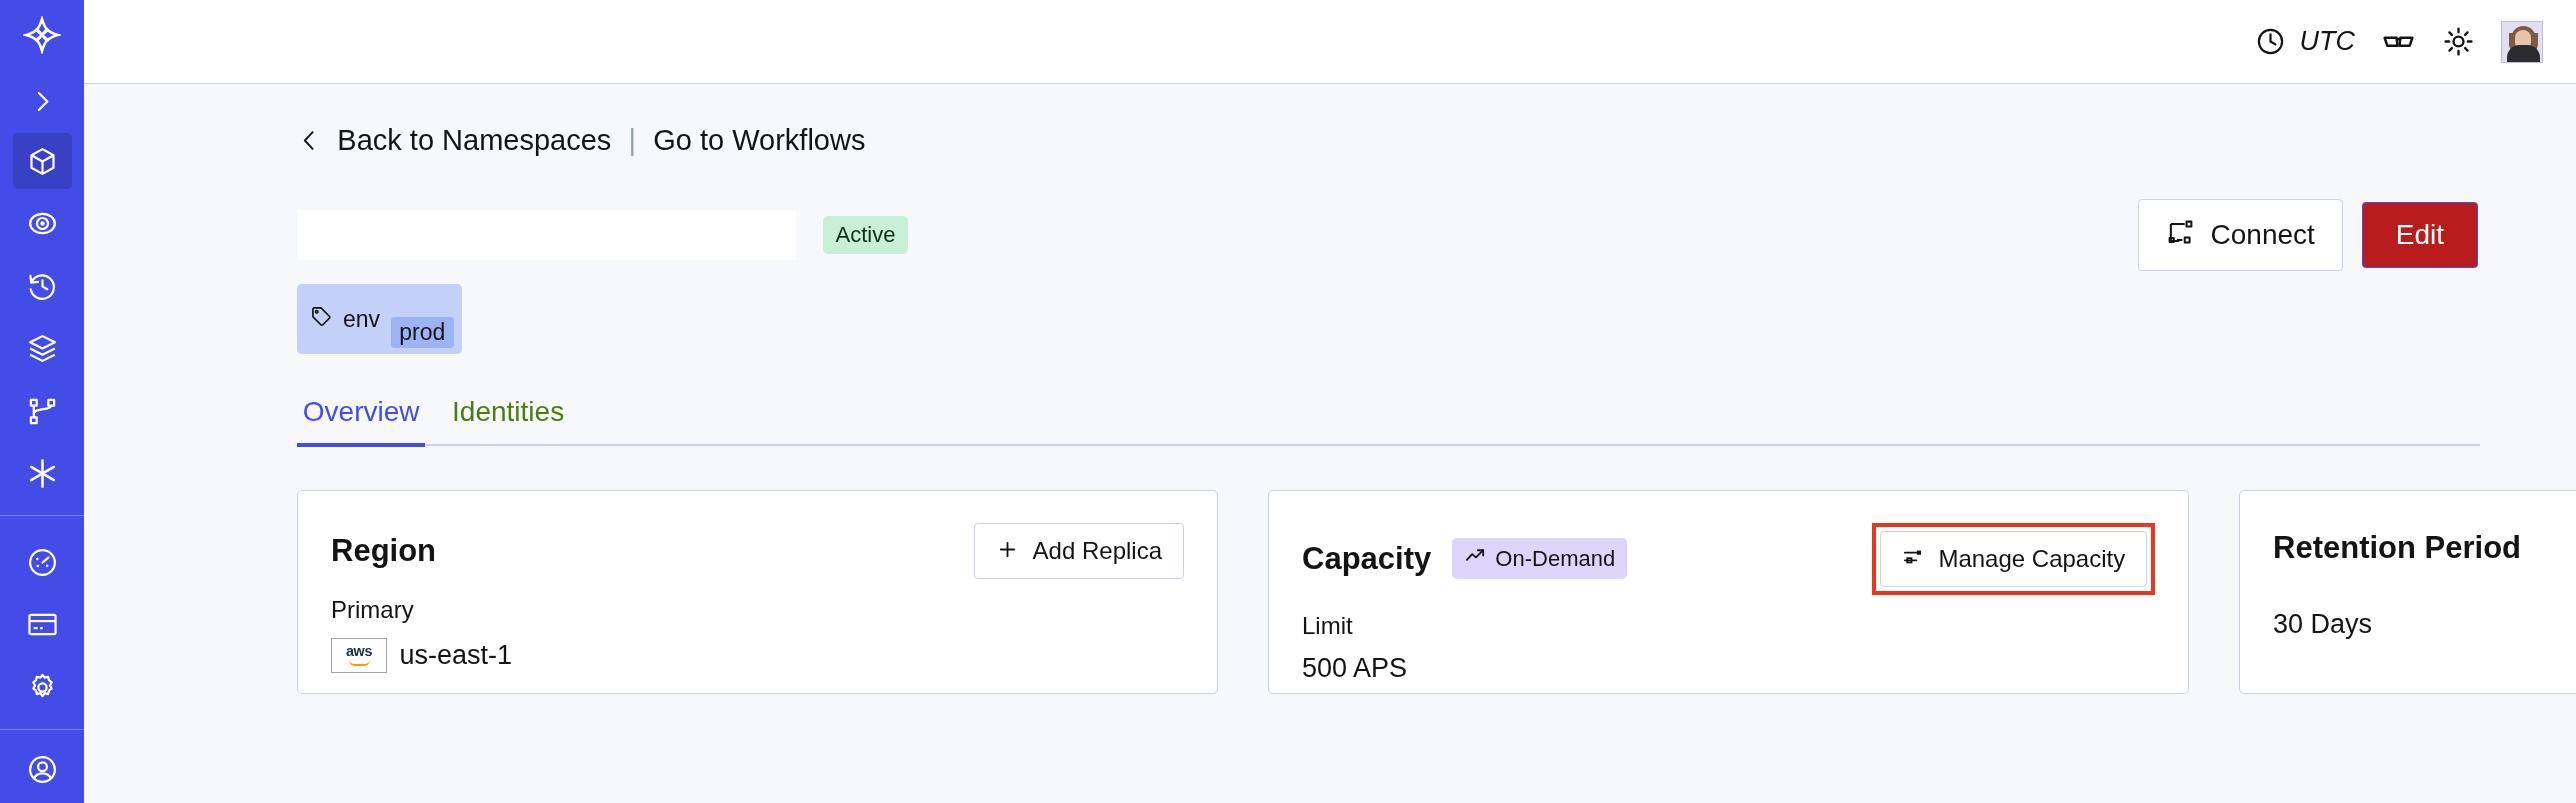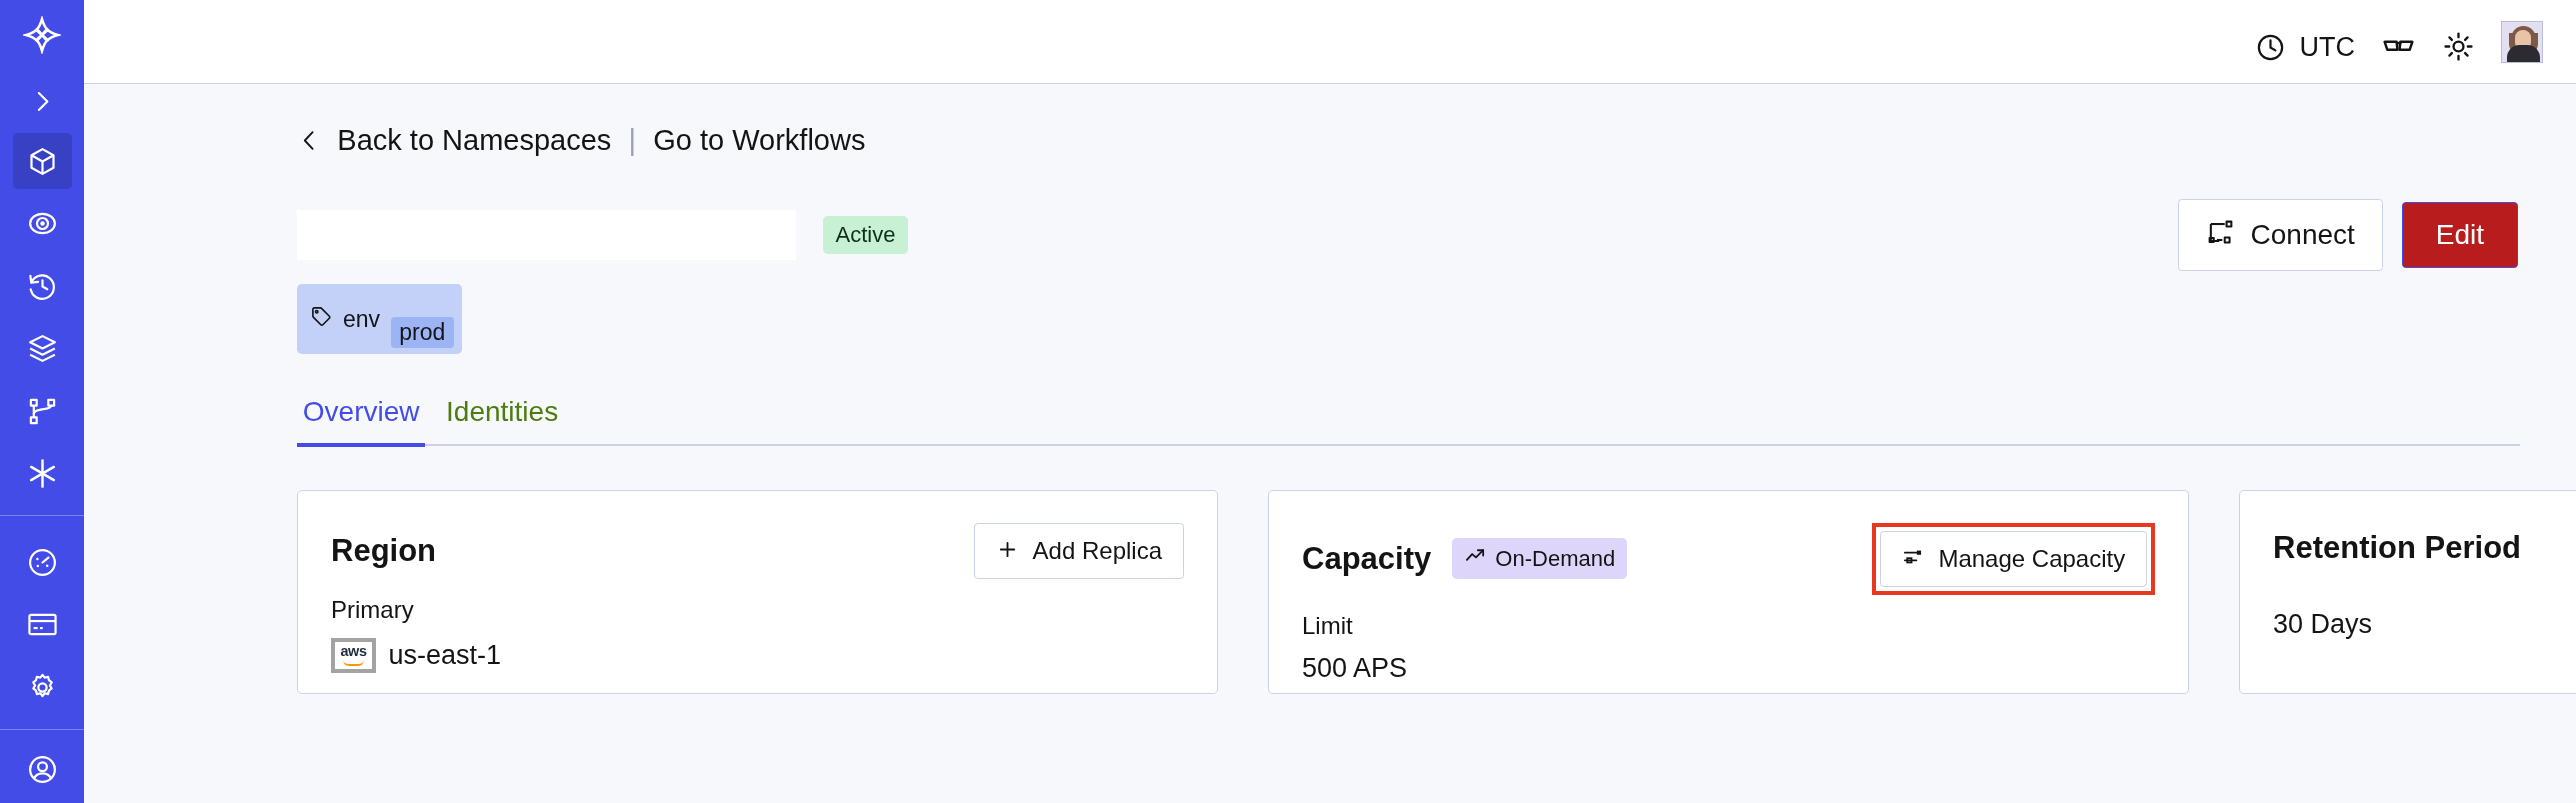--- a/index.html
+++ b/index.html
@@ -78,22 +78,23 @@
     min-height: 84px;
     background: #ffffff;
     border-bottom: 1.9px solid #ccd2e6;
     display: flex;
     align-items: center;
     justify-content: flex-end;
     padding-right: 33px;
   }
   .tb-group {
     display: flex;
-    align-items: flex-end;
+    align-items: center;
     gap: 26px;
+    font-style: italic;
   }
   .tb-tz {
     display: flex;
     align-items: center;
     gap: 13.4px;
     font-size: 27px;
     color: #141414;
   }
   .tb-icon { display: flex; align-items: center; justify-content: center; }
   .avatar {
@@ -136,21 +137,21 @@
   }
 
   
   .content {
     flex: 1;
     padding: 40px 0 0 0;
     overflow: hidden;
   }
   .inner {
     padding-left: 213px;
-    padding-right: 56px;
+    padding-right: 96px;
   }
 
   
   .breadcrumb {
     display: flex;
     align-items: center;
     gap: 15.3px;
     font-size: 29px;
     color: #141414;
     margin-bottom: 42px;
@@ -228,21 +229,21 @@
     background: #9db4f4;
     border-radius: 3.8px;
     padding: 1.9px 8.6px;
     margin-top: 27px;
   }
 
   
   .tabs {
     display: flex;
     align-items: flex-end;
-    gap: 15px;
+    gap: 21px;
     border-bottom: 2.9px solid #ccd2e6;
     margin-bottom: 44px;
   }
   .tab {
     font-size: 28px;
     padding: 0 5.8px 15.3px 5.8px;
     color: #4d7c0f;
     cursor: pointer;
     margin-bottom: -2.9px;
     border-bottom: 4.8px solid transparent;
@@ -324,23 +325,23 @@
     margin-top: 13.4px;
     display: flex;
     align-items: center;
     gap: 12.5px;
   }
   .card-value-big {
     font-size: 27px;
     margin-top: 36px;
   }
   .aws-logo {
-    width: 45px;
+    width: 56px;
     height: 35px;
-    border: 4px solid #a3a3a3;
+    border: 1px solid #a3a3a3;
     background: #ffffff;
     display: flex;
     flex-direction: column;
     align-items: center;
     justify-content: center;
     line-height: 1;
   }
   .aws-txt {
     font-size: 14.4px;
     font-weight: bold;

